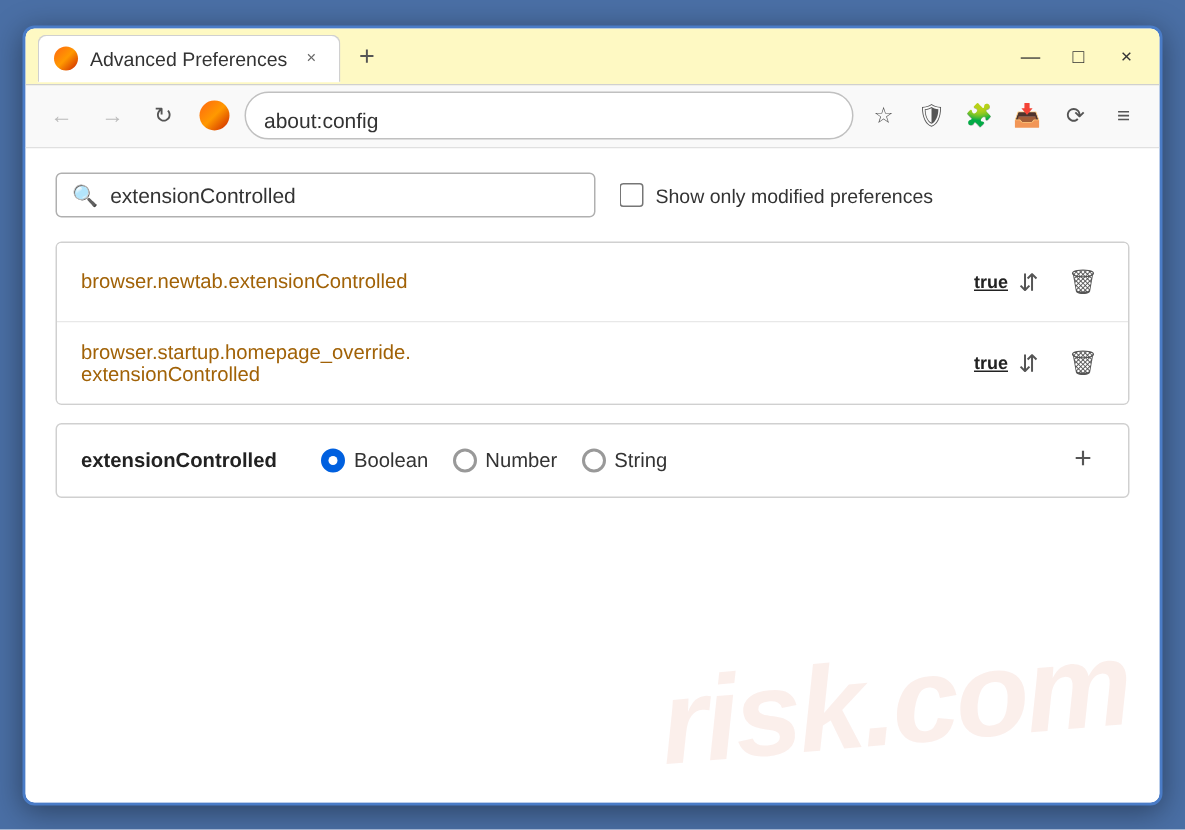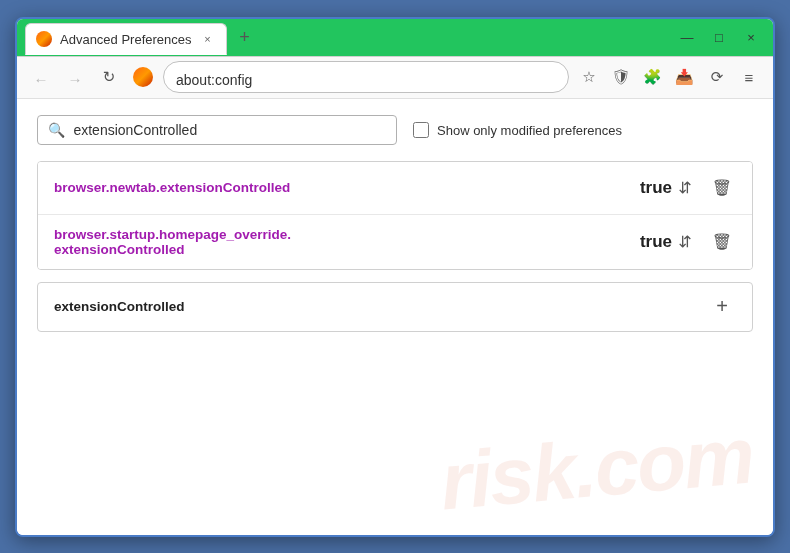--- a/index.html
+++ b/index.html
@@ -19,21 +19,21 @@
       background: #fff;
       border-radius: 8px;
       border: 2px solid #4a7cc7;
       box-shadow: 0 4px 20px rgba(0,0,0,0.4);
       display: flex;
       flex-direction: column;
       overflow: hidden;
     }
     
     .title-bar {
-      background: #22c55e;
+      background: #fef9c3;
       border-bottom: 1px solid #d0d0d0;
       display: flex;
       align-items: center;
       height: 38px;
       padding: 0 8px;
       gap: 0;
     }
     .tab {
       display: flex;
       align-items: center;
@@ -227,30 +227,31 @@
     .result-row {
       display: flex;
       align-items: center;
       padding: 12px 16px;
       border-bottom: 1px solid #e8e8e8;
       background: #fff;
     }
     .result-row:last-child { border-bottom: none; }
     .pref-name {
       font-size: 13.5px;
-      font-weight: 700;
-      color: #a21caf;
+      font-weight: 400;
+      color: #a16207;
       flex: 1;
     }
     .pref-value {
-      font-size: 17px;
+      font-size: 12px;
       font-weight: 700;
       color: #222;
       margin-right: auto;
       padding-left: 8px;
+      text-decoration: underline;
     }
     .row-actions {
       display: flex;
       gap: 8px;
       align-items: center;
     }
     .action-btn {
       width: 28px;
       height: 28px;
       display: flex;
@@ -419,16 +420,33 @@
           </button>
           <button class="action-btn">
             <span>🗑</span>
           </button>
         </div>
       </div>
     </div>
 
     <div class="add-row">
       <span class="add-pref-name">extensionControlled</span>
+      <div class="radio-group">
+
+        <label class="radio-option">
+          <div class="radio-circle checked"></div>
+          <span>Boolean</span>
+        </label>
+
+        <label class="radio-option">
+          <div class="radio-circle unchecked"></div>
+          <span>Number</span>
+        </label>
+
+        <label class="radio-option">
+          <div class="radio-circle unchecked"></div>
+          <span>String</span>
+        </label>
+      </div>
       <button class="add-plus-btn">+</button>
     </div>
   </div>
 </div>
 
 </body></html>

